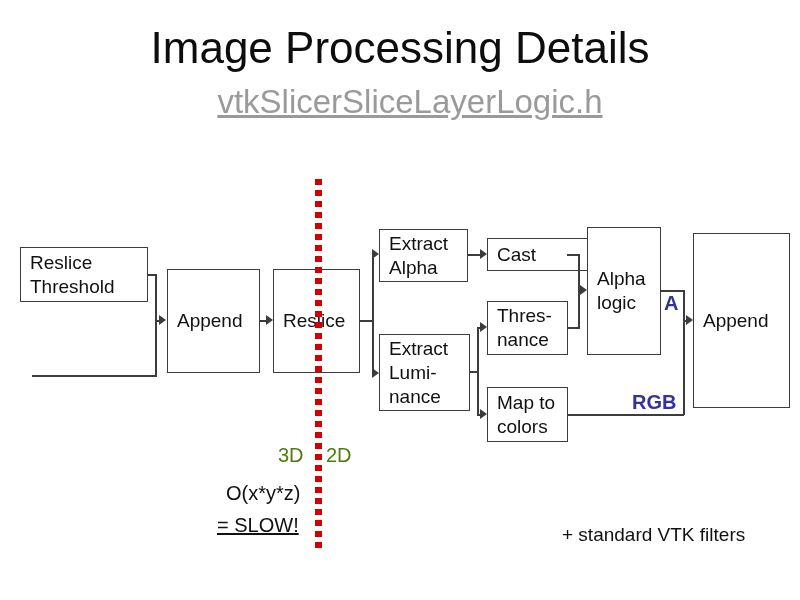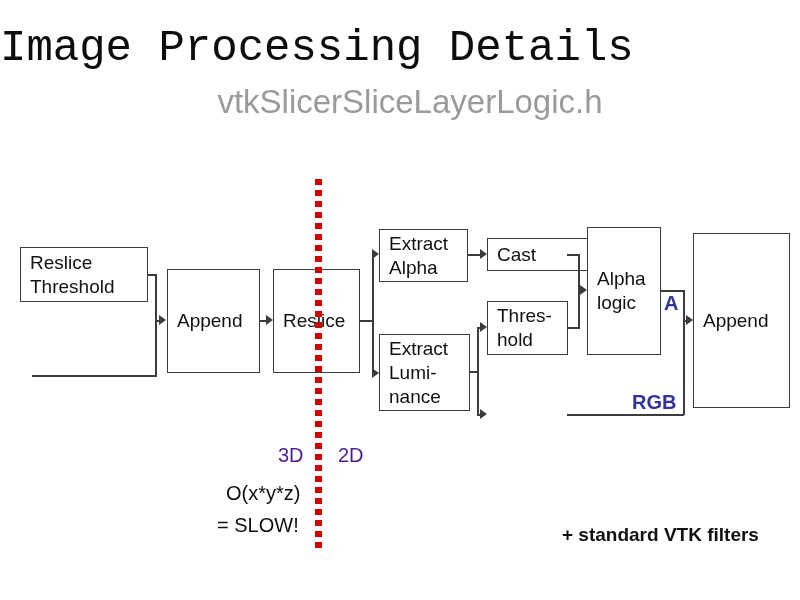--- a/index.html
+++ b/index.html
@@ -1,66 +1,68 @@
 <!DOCTYPE html>
 <html><head>
 <meta charset="utf-8">
 <style>
   html,body{margin:0;padding:0;}
   body{font-family:"Liberation Sans","DejaVu Sans",sans-serif;background:#ffffff;}
   .slide{position:relative;width:800px;height:600px;background:#ffffff;overflow:hidden;}
 
-  .title{position:absolute;left:0;top:24px;width:800px;
-         font-size:44px;line-height:1.1;color:#0d0d0d;letter-spacing:0;font-family:Liberation Mono, monospace;}
+  .title{position:absolute;left:0;top:24px;width:800px;text-align:center;
+         font-size:44px;line-height:1.1;color:#0d0d0d;letter-spacing:0;}
   .subtitle{position:absolute;left:20px;top:84px;width:780px;text-align:center;
-         font-size:33px;line-height:1.1;color:#9a9a9a;}
+         font-size:33px;line-height:1.1;color:#9a9a9a;text-decoration:underline;}
 
   .node{position:absolute;box-sizing:border-box;border:1.5px solid #3c3c3c;background:#ffffff;
         display:flex;align-items:center;font-size:19px;line-height:24px;color:#111111;
         padding-left:9px;white-space:pre-line;}
 
   .hline,.vline{position:absolute;background:#3c3c3c;}
   .hline{height:1.5px;}
   .vline{width:1.5px;}
 
   .arr{position:absolute;width:0;height:0;
        border-top:5px solid transparent;border-bottom:5px solid transparent;
        border-left:7px solid #3c3c3c;}
 
   .divider{position:absolute;left:315px;top:179px;width:7px;height:374px;
            background:repeating-linear-gradient(to bottom,#d40000 0px,#d40000 6px,transparent 6px,transparent 11px);}
 
   .lbl{position:absolute;font-size:20px;line-height:22px;color:#111111;white-space:nowrap;}
-  .lbl-red{color:#4c1d95;}
+  .lbl-red{color:#4d7c0f;}
   .lbl-navy{color:#333399;font-weight:bold;}
-  .notes{position:absolute;left:562px;top:521px;font-size:19px;line-height:27px;color:#111111;font-weight:bold;}
+  .notes{position:absolute;left:562px;top:521px;font-size:19px;line-height:27px;color:#111111;}
   sub.p{font-size:13px;color:#777777;position:relative;top:4px;margin:0 1px;}
 </style>
 </head>
 <body>
 
 <div class="slide">
 
   <div class="title">Image Processing Details</div>
   <div class="subtitle">vtkSlicerSliceLayerLogic.h</div>
 
   <div class="node" style="left:20px;top:247px;width:128px;height:55px;">Reslice
 Threshold</div>
   <div class="node" style="left:167px;top:269px;width:93px;height:104px;">Append</div>
   <div class="node" style="left:273px;top:269px;width:87px;height:104px;">Reslice</div>
   <div class="node" style="left:379px;top:229px;width:89px;height:53px;">Extract
 Alpha</div>
   <div class="node" style="left:487px;top:238px;width:104px;height:33px;text-align:right;">Cast</div>
   <div class="node" style="left:587px;top:227px;width:74px;height:128px;">Alpha
 logic</div>
   <div class="node" style="left:487px;top:301px;width:81px;height:54px;">Thres-
-hold</div>
+nance</div>
   <div class="node" style="left:379px;top:334px;width:91px;height:77px;">Extract
 Lumi-
 nance</div>
+  <div class="node" style="left:487px;top:387px;width:81px;height:55px;">Map to
+colors</div>
   <div class="node" style="left:693px;top:233px;width:97px;height:175px;">Append</div>
 
   <div class="hline" style="left:148px;top:274px;width:9px;"></div>
   <div class="vline" style="left:155px;top:274px;height:103px;"></div>
   <div class="hline" style="left:32px;top:375px;width:124px;"></div>
   <div class="hline" style="left:155px;top:320px;width:6px;"></div>
   <div class="arr" style="left:159px;top:315px;"></div>
 
   <div class="hline" style="left:260px;top:320px;width:7px;"></div>
   <div class="arr" style="left:266px;top:315px;"></div>
@@ -90,22 +92,22 @@
   <div class="hline" style="left:683px;top:320px;width:4px;"></div>
   <div class="arr" style="left:686px;top:315px;"></div>
   <div class="hline" style="left:567px;top:414px;width:117px;"></div>
 
   <div class="divider"></div>
 
   <div class="lbl lbl-navy" style="left:664px;top:292px;">A</div>
   <div class="lbl lbl-navy" style="left:632px;top:391px;">RGB</div>
 
   <div class="lbl lbl-red" style="left:278px;top:444px;">3D</div>
-  <div class="lbl lbl-red" style="left:326px;top:444px;margin-left:12px;">2D</div>
+  <div class="lbl lbl-red" style="left:326px;top:444px;">2D</div>
 
   <div class="lbl" style="left:226px;top:482px;">O(x*y*z)</div>
-  <div class="lbl" style="left:217px;top:514px;">= SLOW!</div>
+  <div class="lbl" style="left:217px;top:514px;text-decoration:underline;">= SLOW!</div>
 
   <div class="notes">
     <div>+ standard VTK filters</div>
   </div>
 
 </div>
 
 </body></html>

